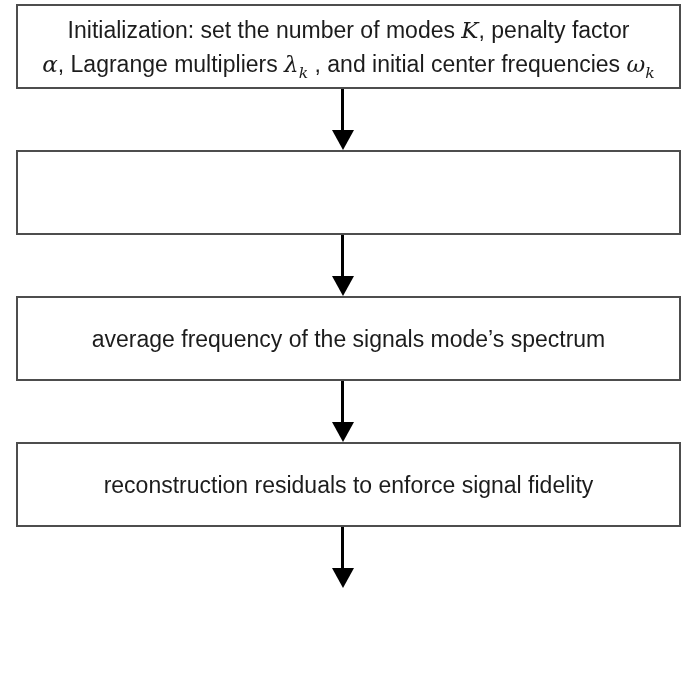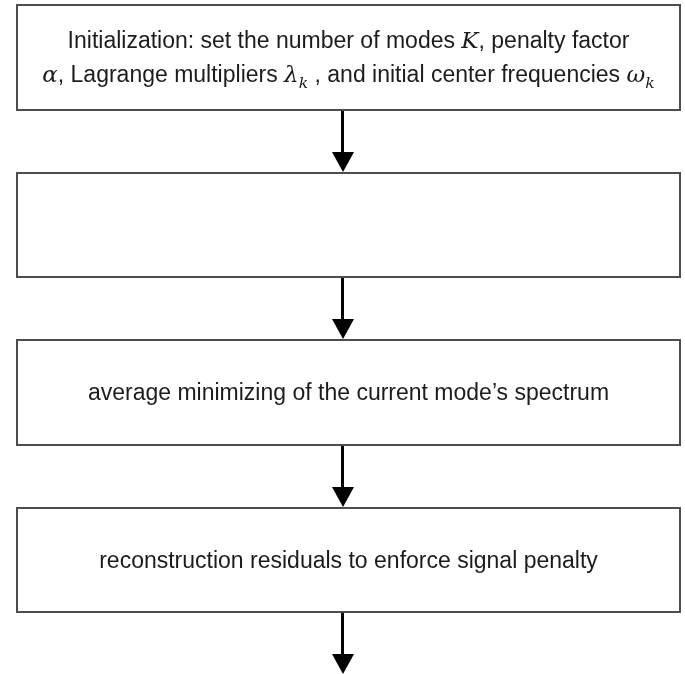--- a/index.html
+++ b/index.html
@@ -12,21 +12,21 @@
     height: 674px;
     box-sizing: border-box;
     padding: 4px 4px 0 4px;
     background: #ffffff;
     font-family: "Liberation Sans", sans-serif;
     display: flex;
     flex-direction: column;
     align-items: stretch;
   }
   .box {
-    height: 107px;
+    height: 85px;
     box-sizing: border-box;
     border: 2px solid #4d4d4d;
     background: #ffffff;
     display: flex;
     flex-direction: column;
     align-items: center;
     justify-content: center;
     color: #1c1c1c;
     font-size: 23px;
     line-height: 34px;
@@ -82,30 +82,30 @@
 
   <div class="box">
     </div>
 
   <div class="arrow">
     <div class="stem"></div>
     <div class="head"></div>
   </div>
 
   <div class="box">
-      <div class="text-line">average minimizing of the current mode’s spectrum</div>
+      <div class="text-line">average frequency of the signals mode’s spectrum</div>
     </div>
 
   <div class="arrow">
     <div class="stem"></div>
     <div class="head"></div>
   </div>
 
   <div class="box">
-      <div class="text-line">reconstruction residuals to enforce signal penalty</div>
+      <div class="text-line">reconstruction residuals to enforce signal fidelity</div>
     </div>
 
   <div class="arrow">
     <div class="stem"></div>
     <div class="head"></div>
   </div>
 
 </div>
 
 </body></html>

